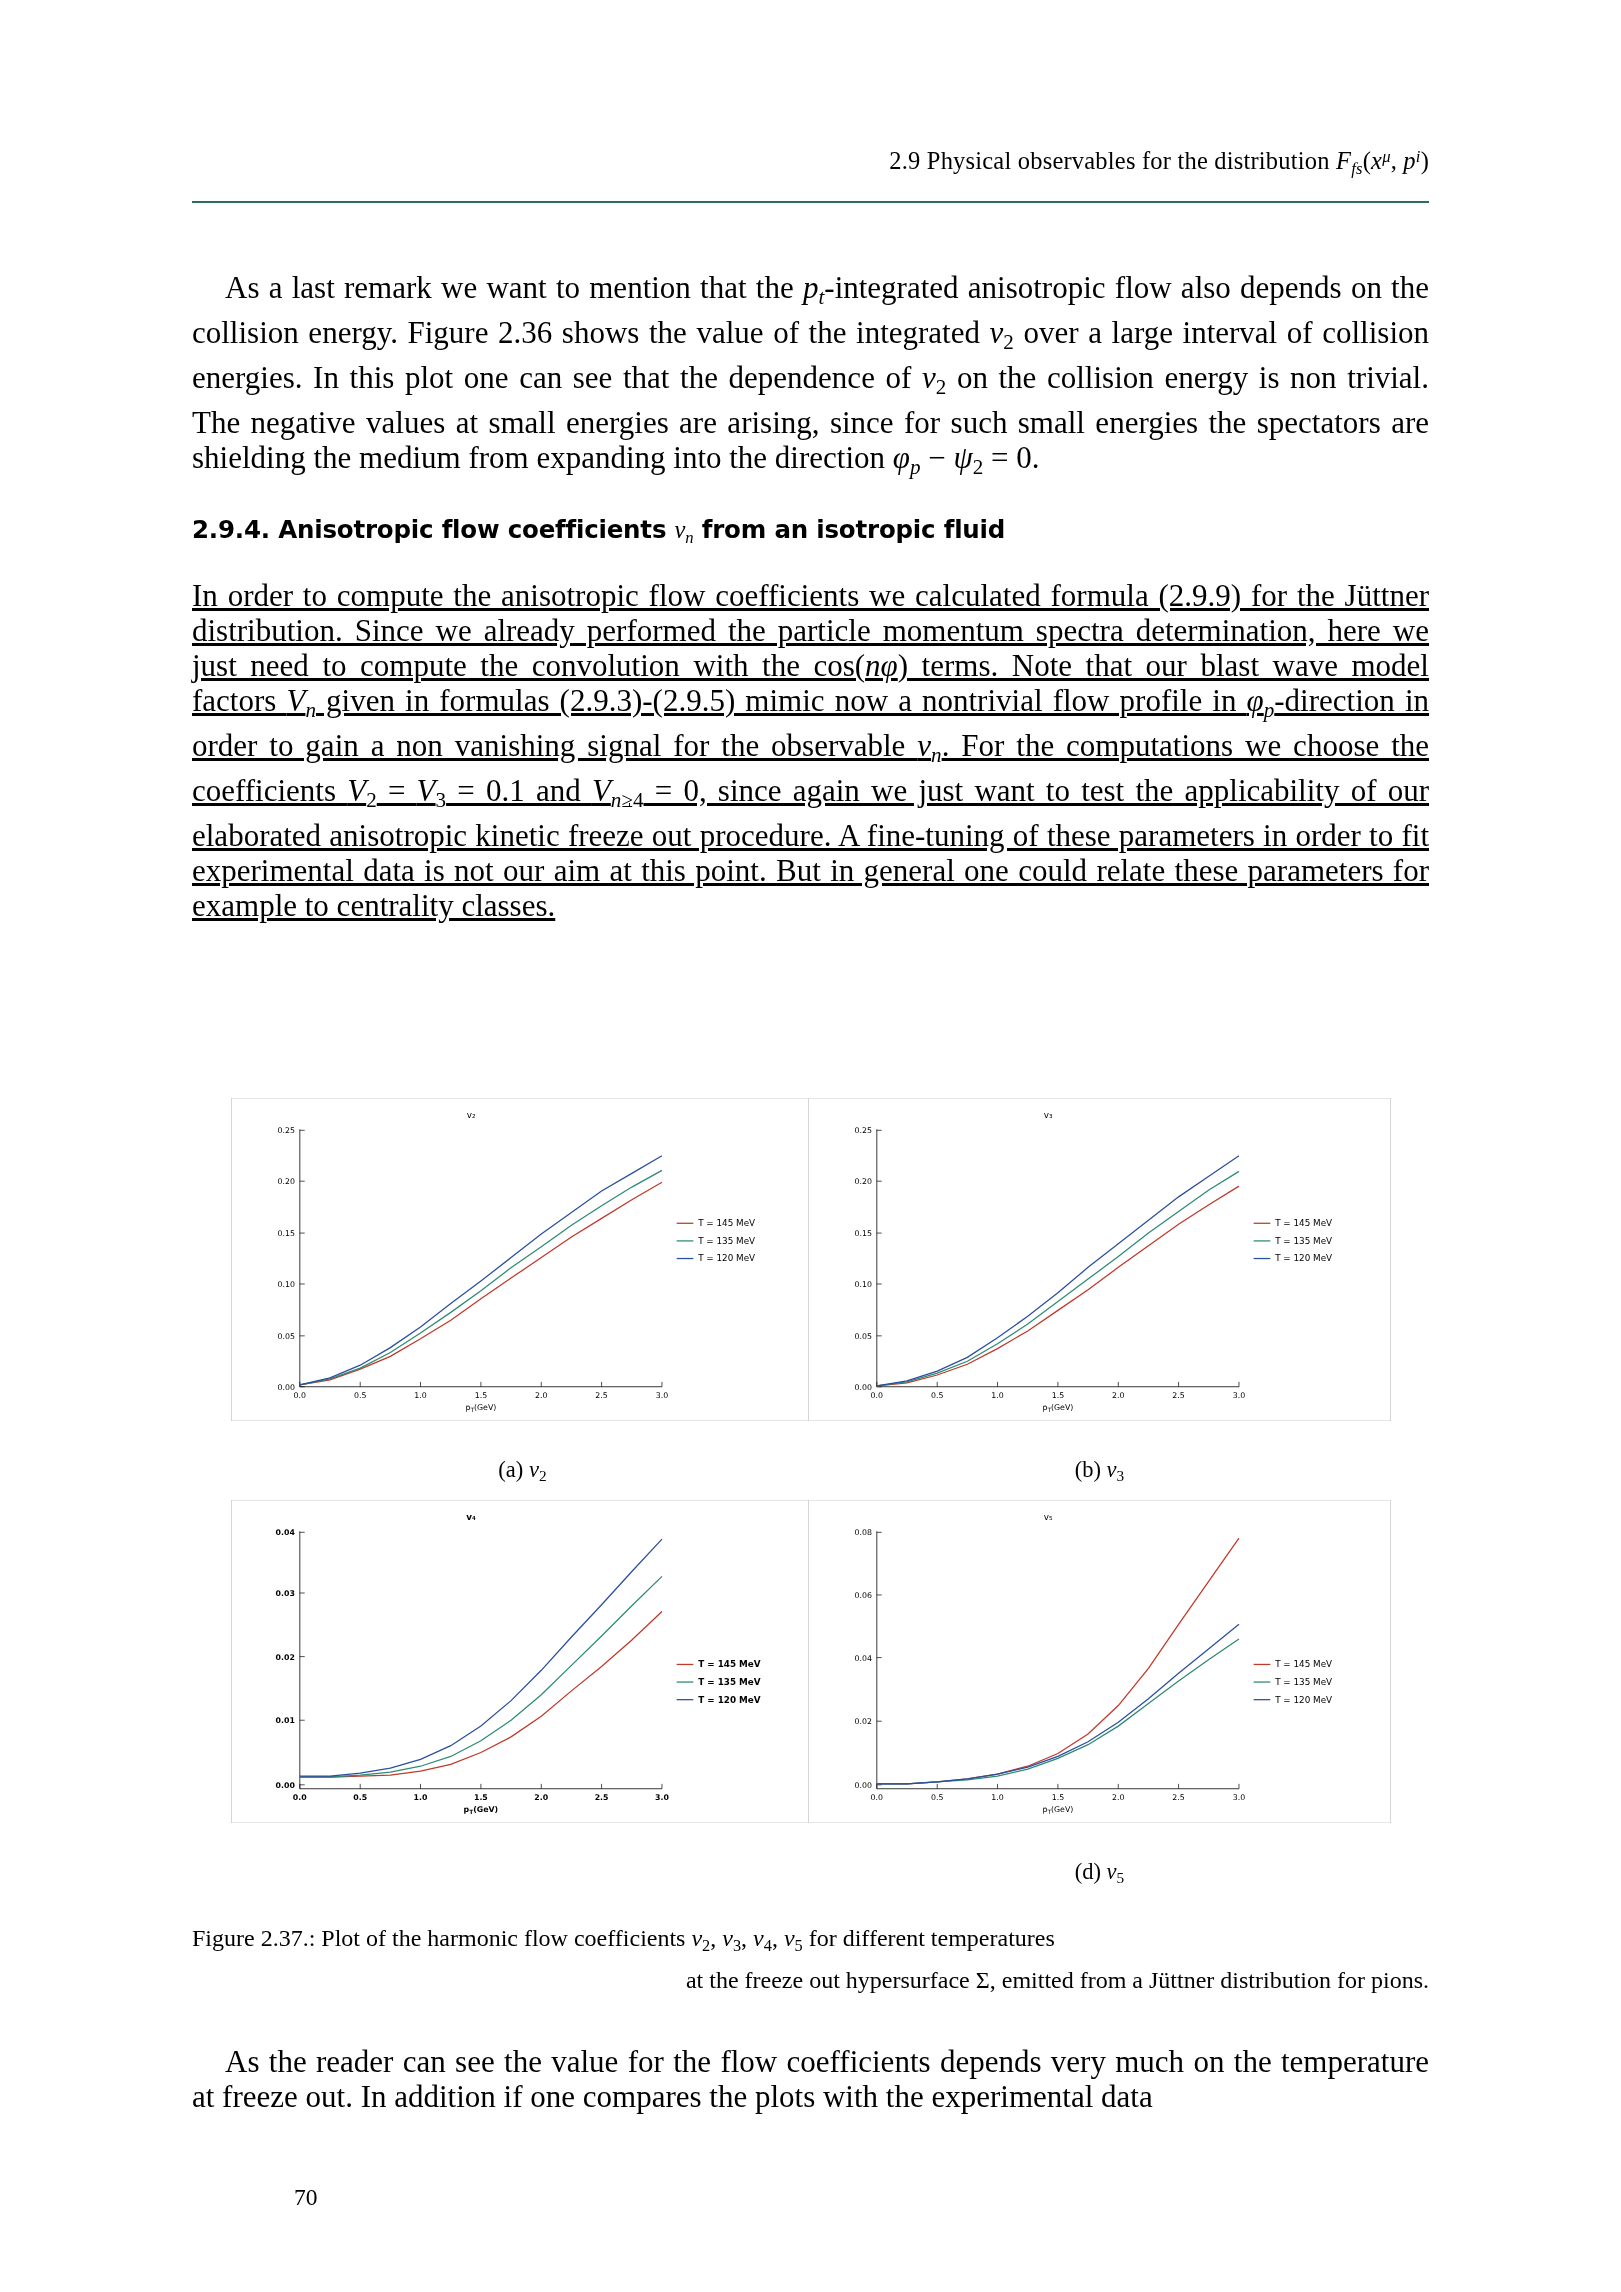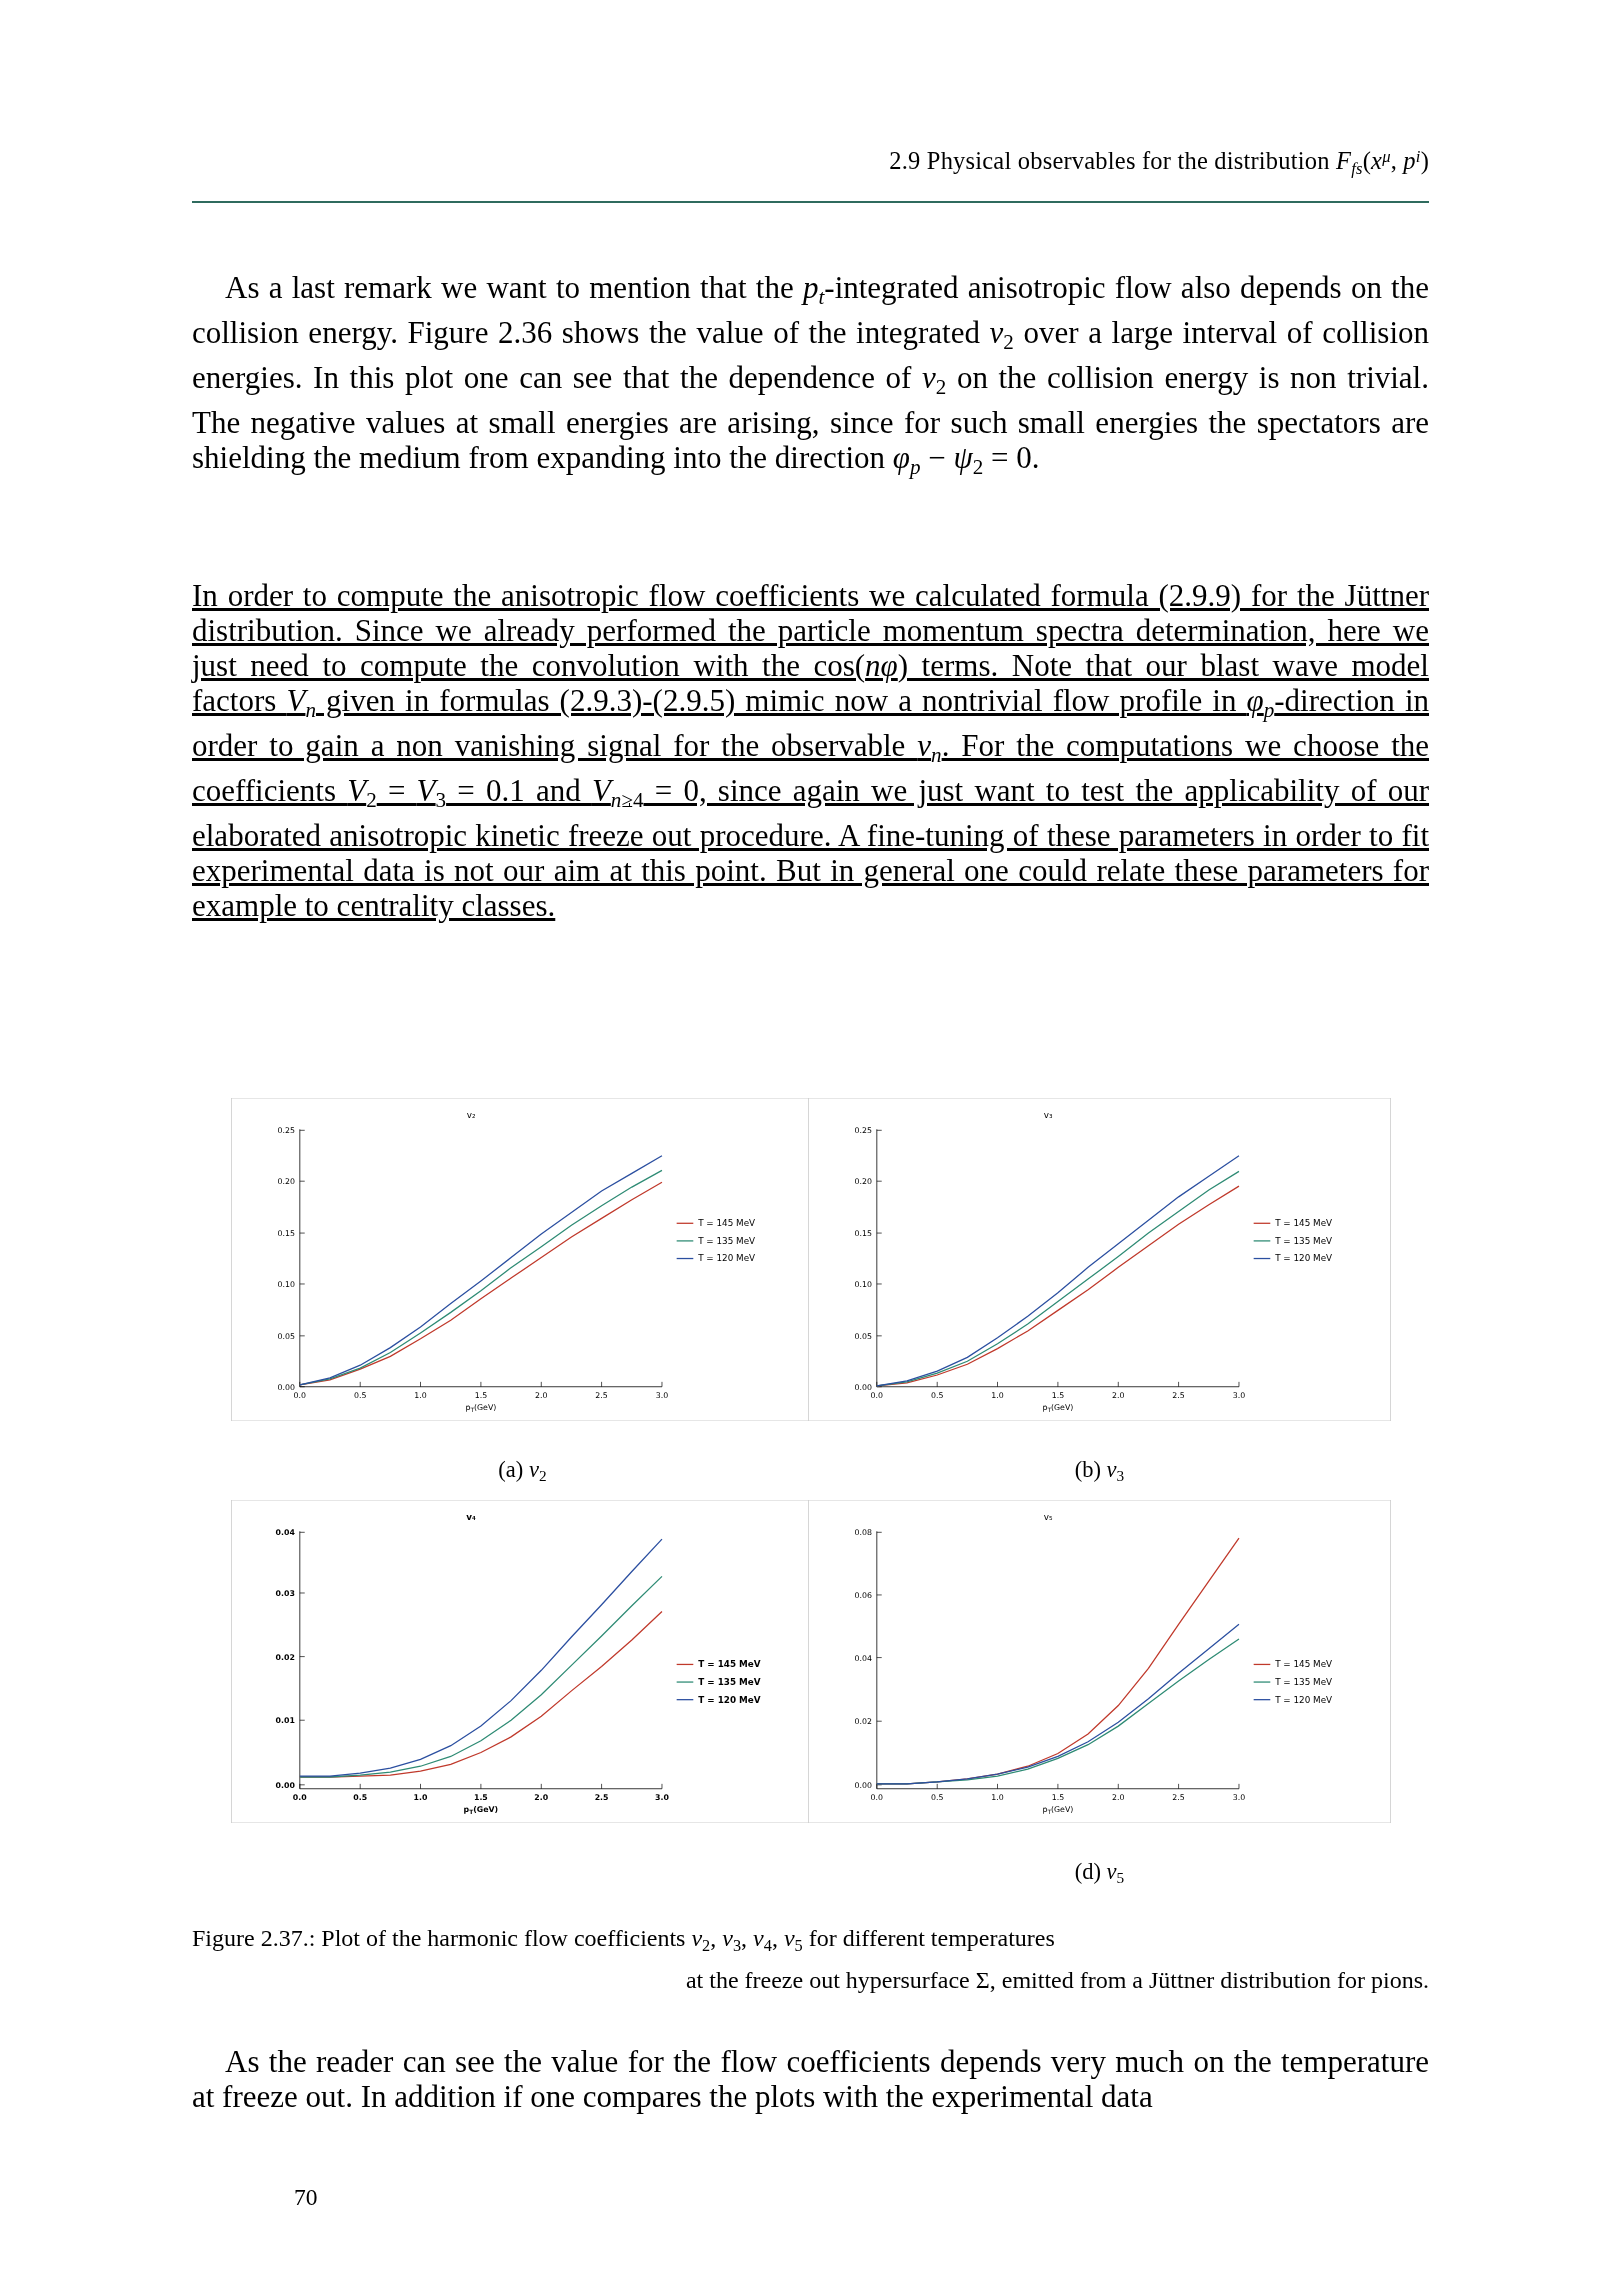--- a/index.html
+++ b/index.html
@@ -111,20 +111,24 @@
 
   <div class="header">
     2.9 Physical observables for the distribution <i class="math">F</i><sub class="s"><i class="math">fs</i></sub>(<i class="math">x</i><sup class="s"><i class="math">μ</i></sup>, <i class="math">p</i><sup class="s"><i class="math">i</i></sup>)
   </div>
   <div class="header-rule"></div>
 
   <div class="col indent" style="top:270px;">
     As a last remark we want to mention that the <i class="math">p</i><sub class="s"><i class="math">t</i></sub>-integrated anisotropic flow also depends on the collision energy. Figure 2.36 shows the value of the integrated <i class="math">v</i><sub class="s">2</sub> over a large interval of collision energies. In this plot one can see that the dependence of <i class="math">v</i><sub class="s">2</sub> on the collision energy is non trivial. The negative values at small energies are arising, since for such small energies the spectators are shielding the medium from expanding into the direction <i class="math">φ</i><sub class="s"><i class="math">p</i></sub> − <i class="math">ψ</i><sub class="s">2</sub> = 0.
   </div>
 
+  <div class="sec-head" style="top:515px;">
+    <span>2.9.4.</span>
+    <span>Anisotropic flow coefficients <i class="math" style="font-family:'Liberation Serif',serif;font-weight:normal;">v</i><sub class="s" style="font-family:'Liberation Serif',serif;font-weight:normal;"><i class="math">n</i></sub> from an isotropic fluid</span>
+  </div>
 
   <div class="col" style="top:578px;text-decoration:underline;">
     In order to compute the anisotropic flow coefficients we calculated formula (2.9.9) for the Jüttner distribution. Since we already performed the particle momentum spectra determination, here we just need to compute the convolution with the cos(<i class="math">nφ</i>) terms. Note that our blast wave model factors <i class="math">V</i><sub class="s"><i class="math">n</i></sub> given in formulas (2.9.3)-(2.9.5) mimic now a nontrivial flow profile in <i class="math">φ</i><sub class="s"><i class="math">p</i></sub>-direction in order to gain a non vanishing signal for the observable <i class="math">v</i><sub class="s"><i class="math">n</i></sub>. For the computations we choose the coefficients <i class="math">V</i><sub class="s">2</sub> = <i class="math">V</i><sub class="s">3</sub> = 0.1 and <i class="math">V</i><sub class="s"><i class="math">n</i>≥4</sub> = 0, since again we just want to test the applicability of our elaborated anisotropic kinetic freeze out procedure. A fine-tuning of these parameters in order to fit experimental data is not our aim at this point. But in general one could relate these parameters for example to centrality classes.
   </div>
 
 
   <div class="figwrap">
 
     <div class="plotbox" style="left:39px; top:0px;">
       <svg width="583" height="323" viewBox="0 0 595 330">

